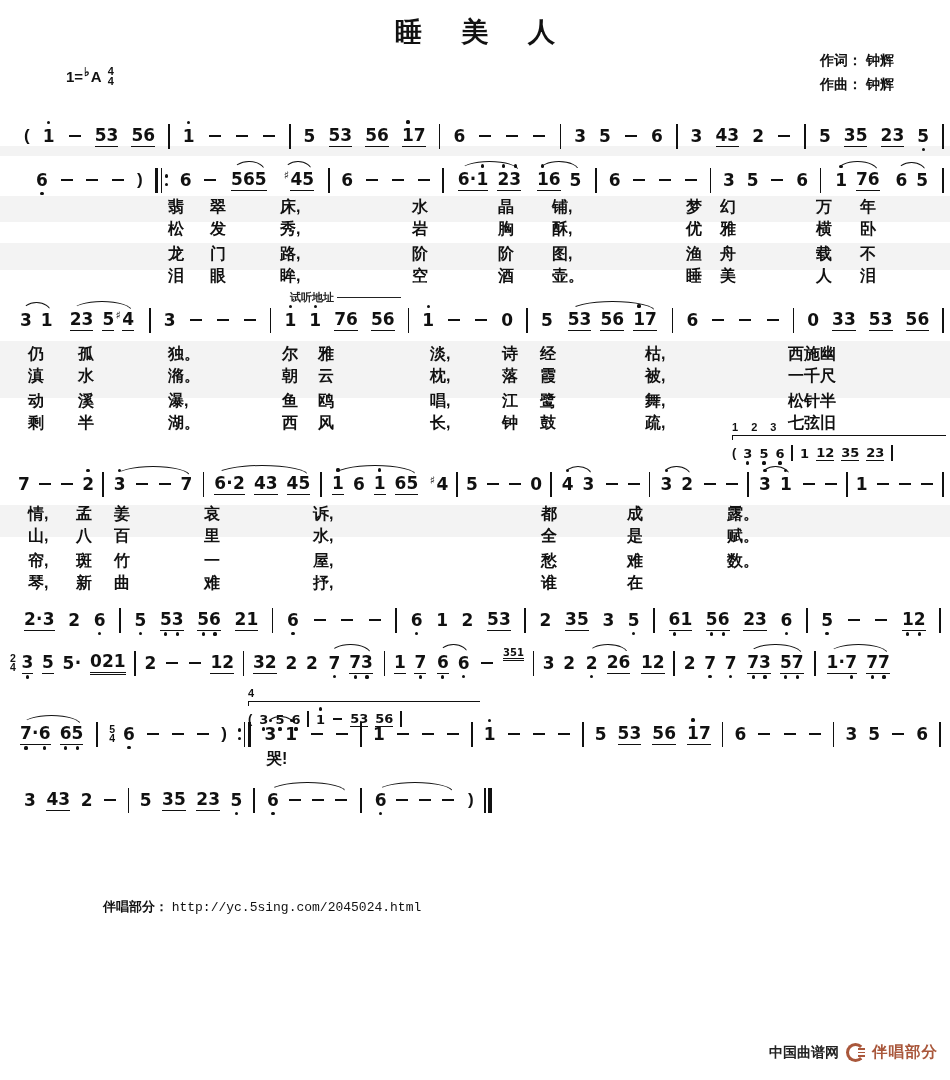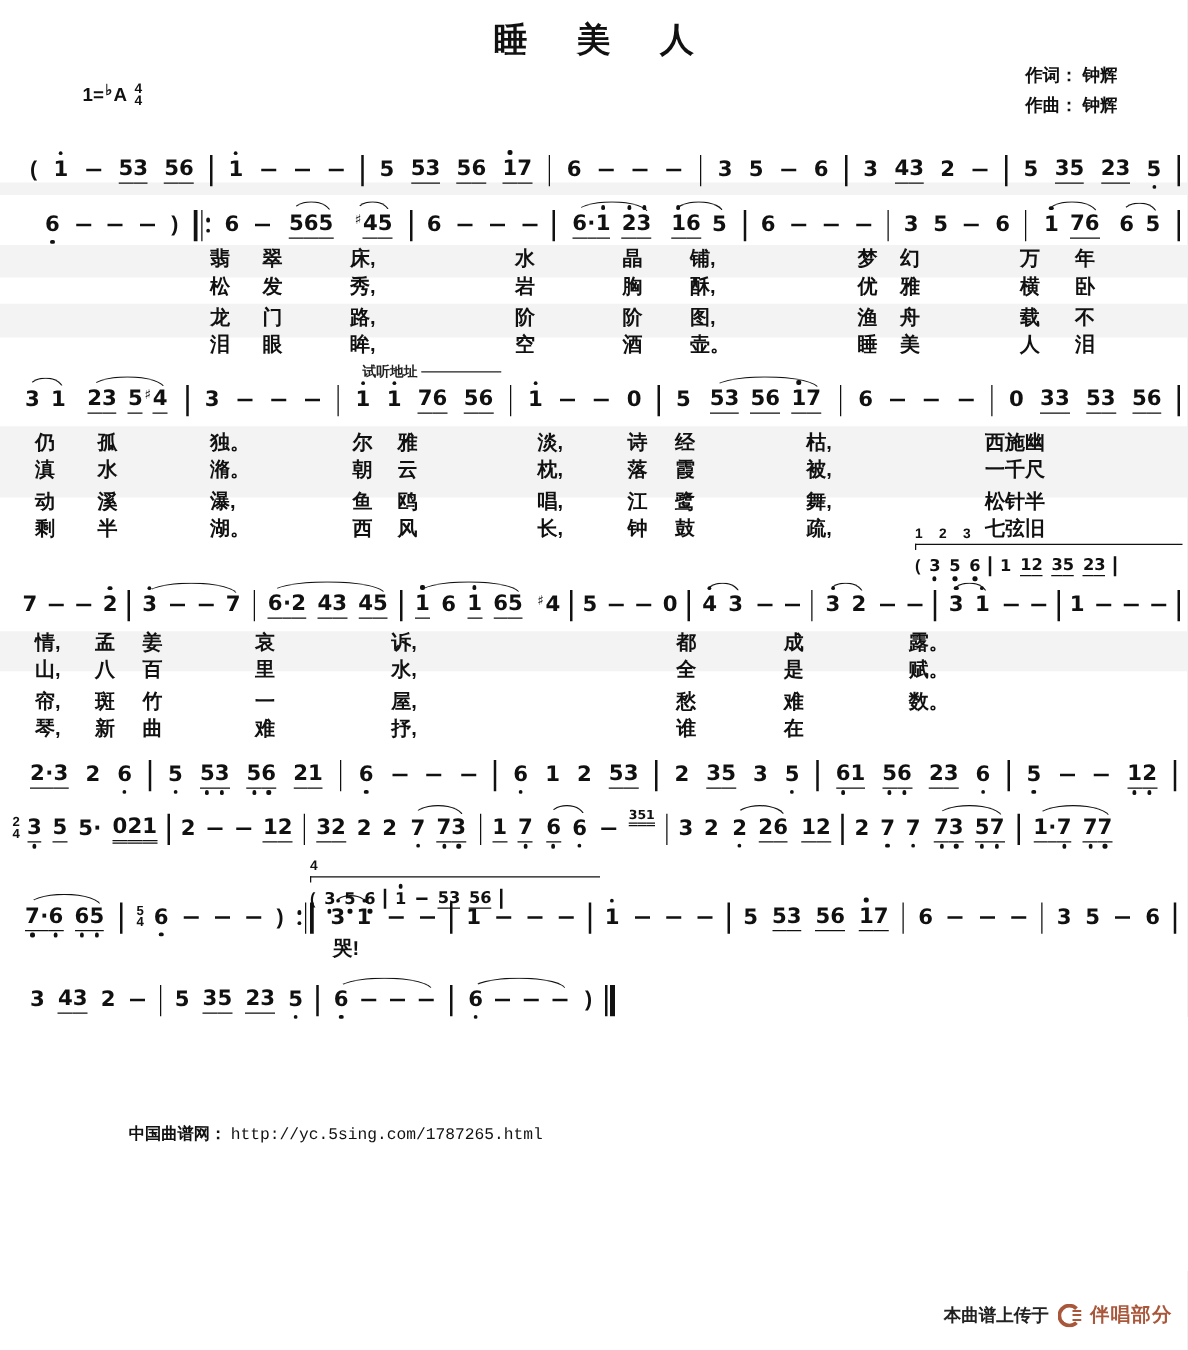--- a/index.html
+++ b/index.html
@@ -2835,26 +2835,26 @@
         </span>
         <span class="par">)</span>
         <span class="rpt">
           <span class="bl"></span>
           <span class="bl th"></span>
         </span>
       </div>
     </div>
 
   <div class="listen">
-    <span>中国曲谱网：</span>
-    <span class="url">http://yc.5sing.com/1787265.html</span>
+    <span>伴唱部分：</span>
+    <span class="url">http://yc.5sing.com/2045024.html</span>
   </div>
 
   <div class="upload">
-    <span>本曲谱上传于</span>
+    <span>中国曲谱网</span>
     <span class="lg"></span>
     <span class="site">伴唱部分</span>
   </div>
 <div class="lyb lyb1">
       <div class="lr">
         <span class="ch" style="left: 168px;">翡</span>
         <span class="ch" style="left: 210px;">翠</span>
         <span class="ch" style="left: 280px;">床,</span>
         <span class="ch" style="left: 412px;">水</span>
         <span class="ch" style="left: 498px;">晶</span>

